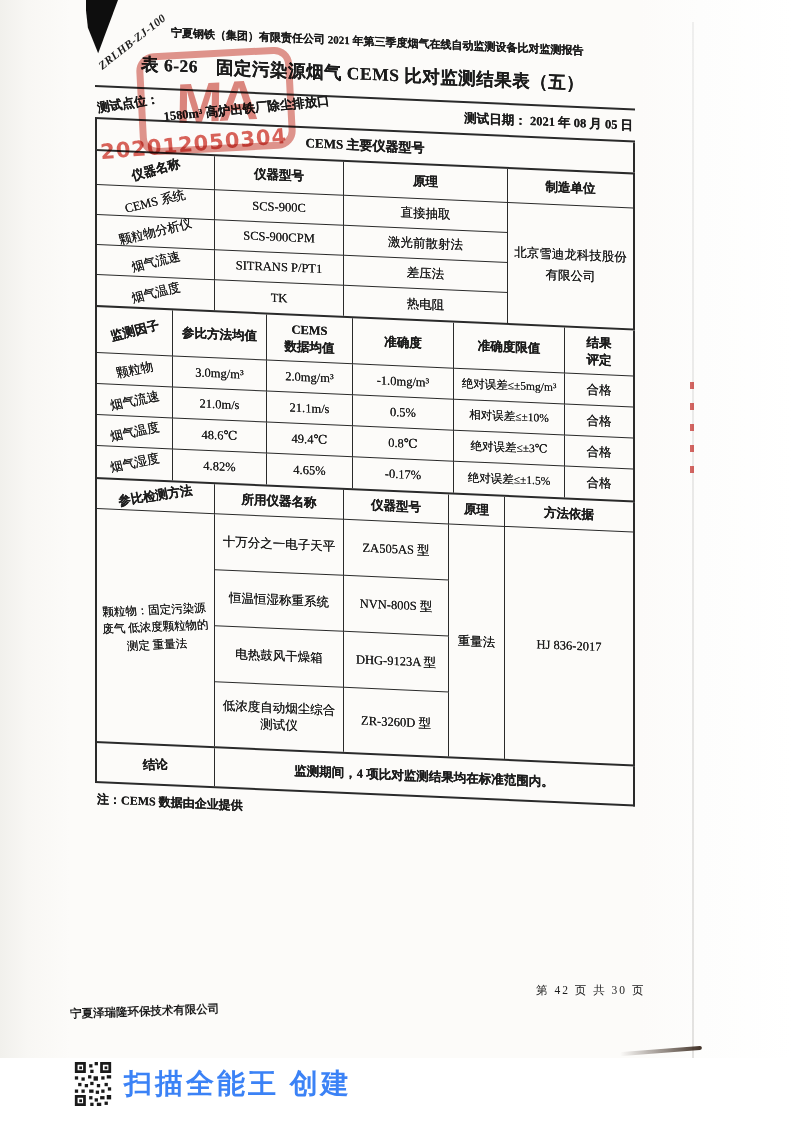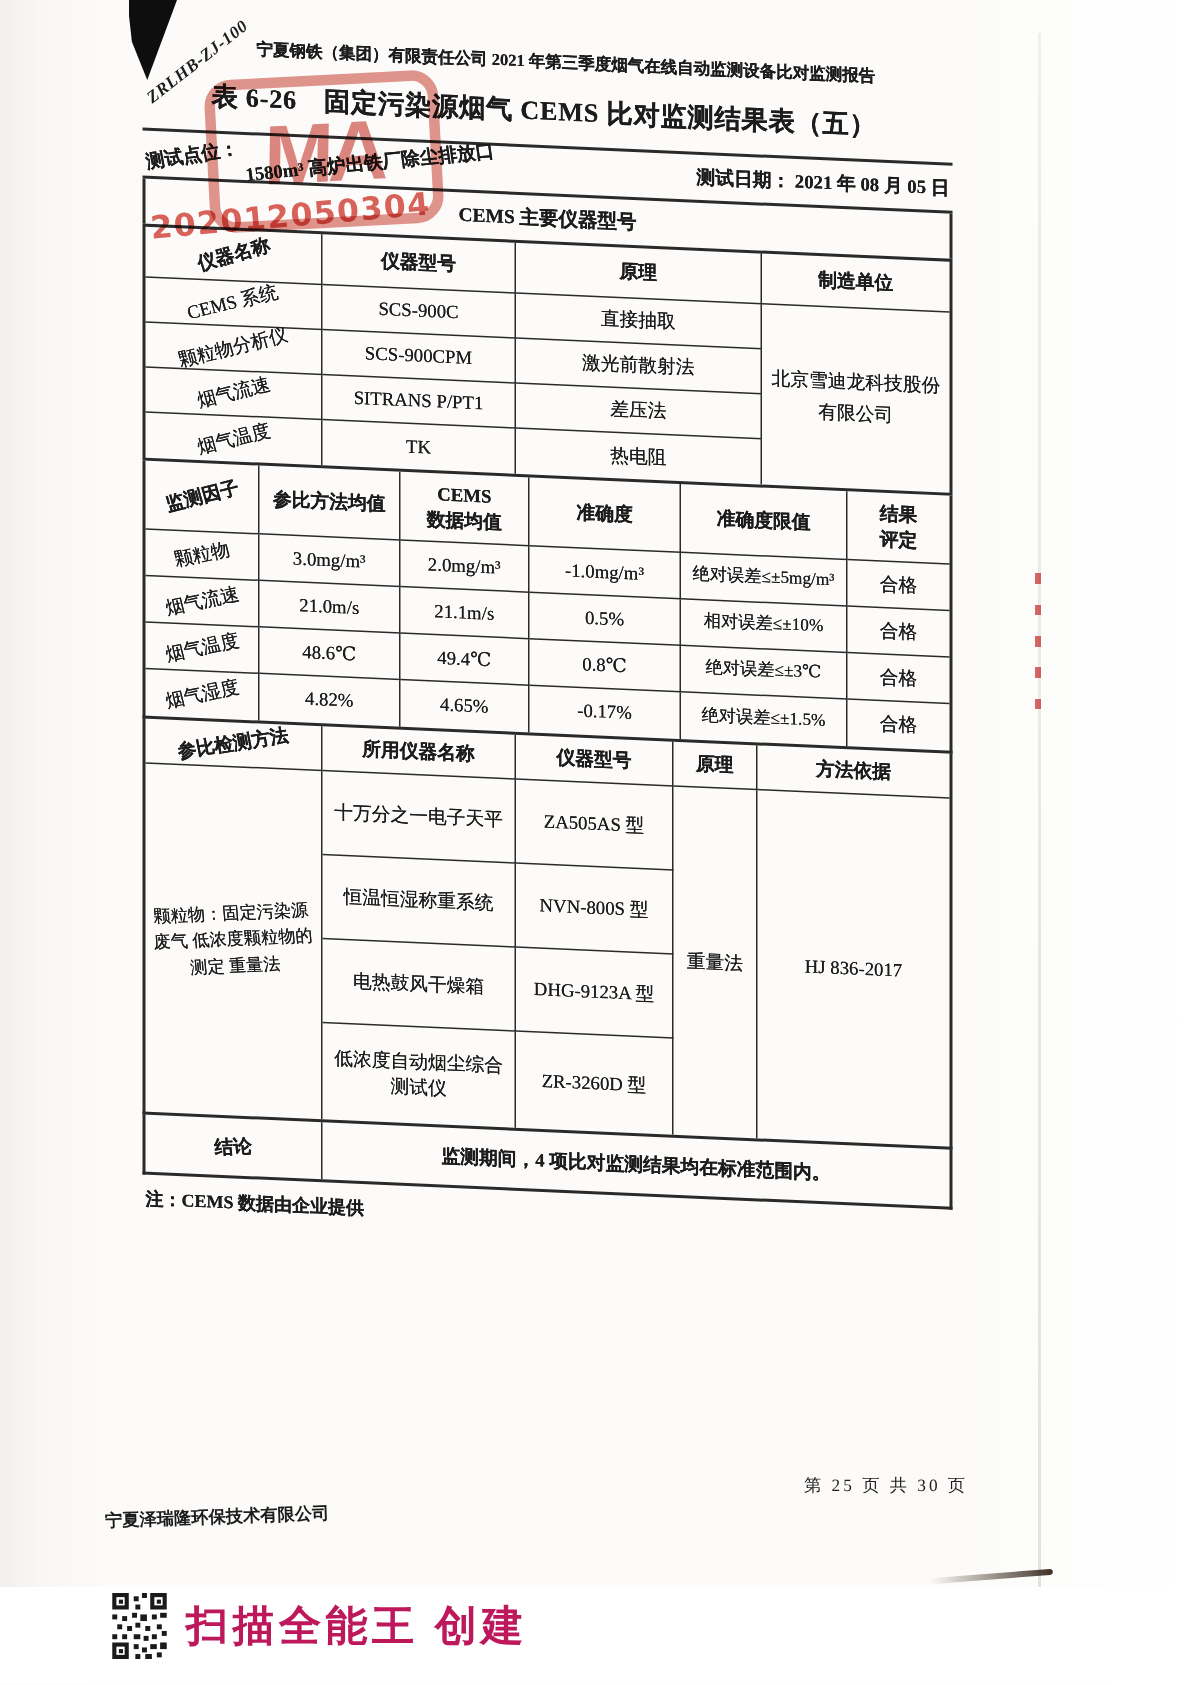--- a/index.html
+++ b/index.html
@@ -51,21 +51,21 @@
   .stamp-num{position:absolute;left:100px;top:132px;font-family:"DejaVu Sans",sans-serif;font-weight:bold;
          font-size:21px;color:rgba(210,65,55,.82);transform:rotate(-5deg);letter-spacing:1px;mix-blend-mode:multiply;}
   .smudge{position:absolute;left:690px;top:382px;width:4px;height:100px;opacity:.85;
          background:repeating-linear-gradient(180deg,rgba(195,45,40,.85) 0 7px,rgba(195,45,40,0) 7px 21px);}
   .diag{position:absolute;left:620px;top:1049px;width:82px;height:4px;border-radius:2px;
          background:linear-gradient(90deg,rgba(70,45,28,0),rgba(45,28,16,.9));transform:rotate(-4.5deg);}
   .page-num{position:absolute;left:536px;top:983px;font-size:11.5px;letter-spacing:2px;}
   .company{position:absolute;left:70px;top:1004px;font-size:11.5px;font-weight:bold;transform:rotate(-2deg);}
   .wm{position:absolute;left:74px;top:1062px;display:flex;align-items:center;gap:12px;}
   .wm-text{font-family:"Liberation Sans","DejaVu Sans",sans-serif;font-weight:bold;font-size:28px;
-         color:#be185d;letter-spacing:3px;}
+         color:#3b82f6;letter-spacing:3px;}
 </style>
 </head>
 <body>
 
 <div class="paper"></div>
 <div class="bottom-strip"></div>
 <div class="edge-line"></div>
 <div class="corner-wedge"></div>
 
 <div class="doc-code">ZRLHB-ZJ-100</div>
@@ -200,21 +200,21 @@
   <div class="note">注：CEMS 数据由企业提供</div>
 </div>
 
 <div class="stamp">
   <span class="stamp-ma">MA</span>
 </div>
 <div class="stamp-num">202012050304</div>
 <div class="smudge"></div>
 <div class="diag"></div>
 
-<div class="page-num">第 25 页 共 30 页</div>
+<div class="page-num">第 42 页 共 30 页</div>
 <div class="company">宁夏泽瑞隆环保技术有限公司</div>
 
 <div class="wm">
   <svg width="38" height="44" viewBox="0 0 33 40">
     <g fill="#1a1a1a">
       <rect x="0" y="0" width="10" height="10"></rect>
         <rect x="2.5" y="2.5" width="5" height="5" fill="#fff"></rect>
         <rect x="4" y="4" width="2.5" height="2.5"></rect>
       <rect x="23" y="0" width="10" height="10"></rect>
         <rect x="25.5" y="2.5" width="5" height="5" fill="#fff"></rect>

